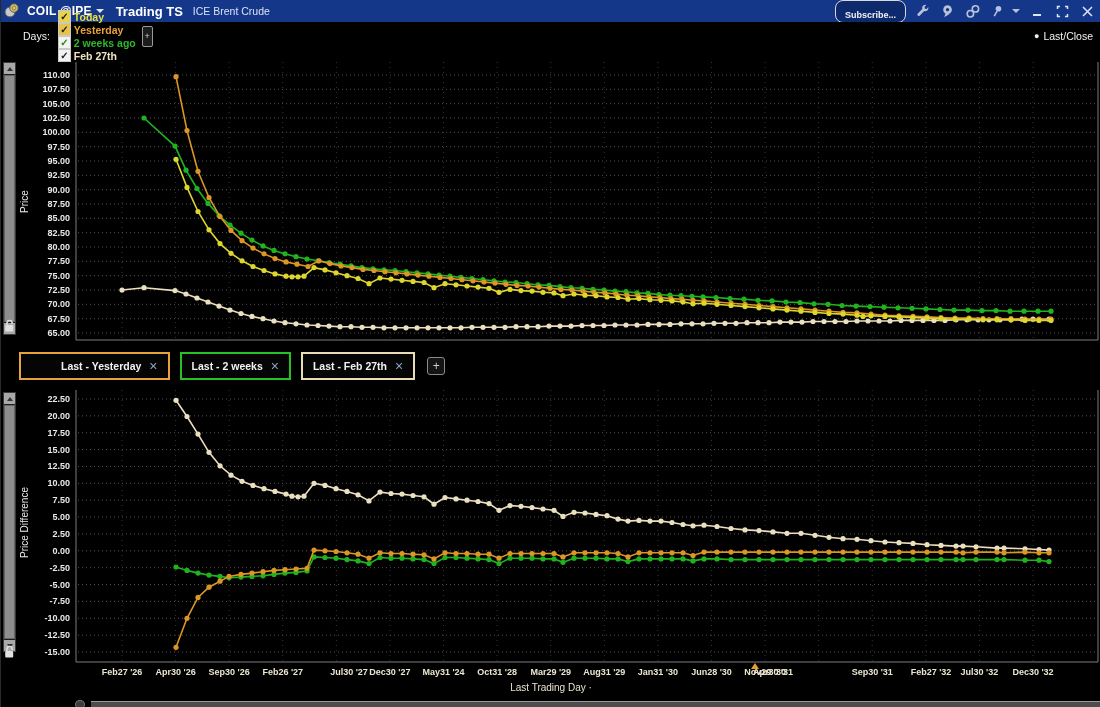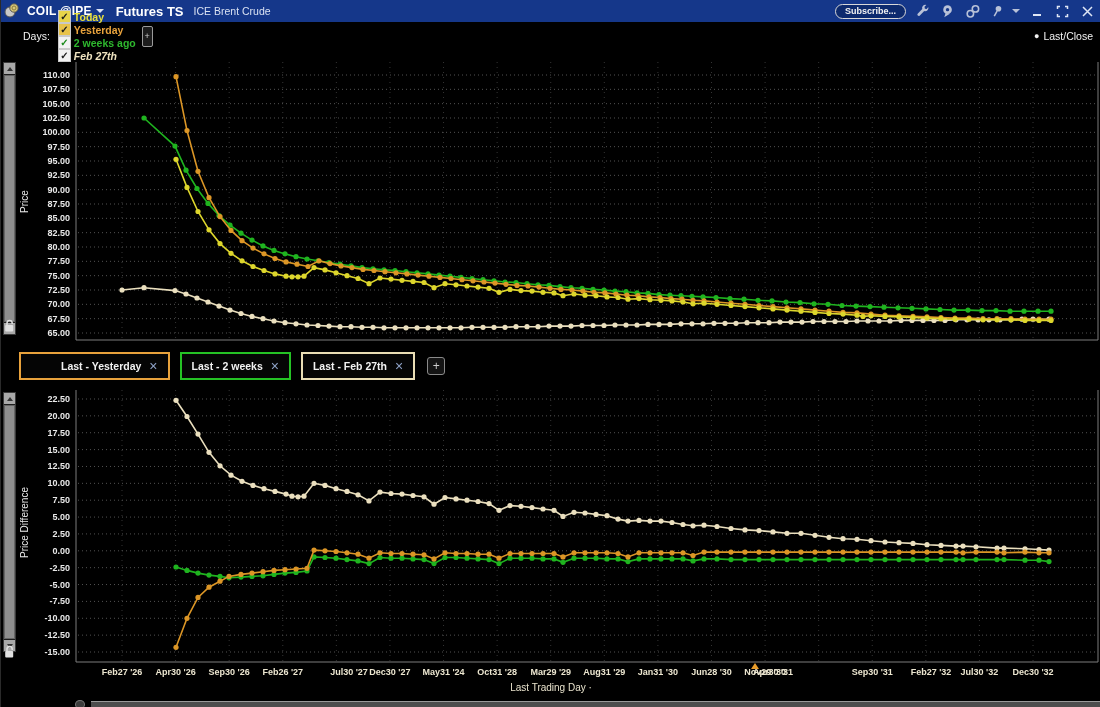--- a/index.html
+++ b/index.html
@@ -9,21 +9,21 @@
   #titlebar{position:absolute;left:0;top:0;width:1100px;height:22px;background:#15378a;
             display:flex;align-items:center;color:#fff;}
   #app-icon{width:16px;height:16px;margin-left:3px;}
   .tb-symbol{font-size:12px;font-weight:bold;margin-left:7px;letter-spacing:.2px;}
   .caret-down{display:inline-block;width:0;height:0;border-left:4px solid transparent;
               border-right:4px solid transparent;border-top:4px solid #dfe6f5;margin-left:4px;}
   .tb-title{font-size:13px;font-weight:bold;margin-left:12px;}
   .tb-instr{font-size:10.5px;color:#d9e1f2;margin-left:10px;text-align:right;}
   #tb-right{margin-left:auto;display:flex;align-items:center;gap:9px;padding-right:6px;}
   #subscribe-btn{font-size:9px;font-weight:bold;color:#f2f2f2;background:#0d2a6e;
-                 border:1px solid #d8d8d8;border-radius:8px;padding:1px 9px 2px;cursor:default;}
+                 border:1px solid #d8d8d8;border-radius:8px;padding:9px 9px 2px;cursor:default;}
   .tb-icon{width:16px;height:15px;display:inline-block;}
   .winctl{width:16px;height:14px;display:flex;align-items:center;justify-content:center;}
   
   #daysbar{position:absolute;left:0;top:22px;width:1100px;height:28px;background:#000;
            display:flex;align-items:center;color:#eee;font-size:10.5px;}
   #days-label{margin-left:22px;color:#f0f0f0;}
   .day-item{display:flex;align-items:center;margin-left:8px;gap:3px;}
   .chk{width:11px;height:11px;border:1px solid #c9c9c9;display:flex;align-items:center;
        justify-content:center;font-size:10px;line-height:10px;font-weight:bold;}
   .day-label{font-weight:bold;font-size:10.5px;}
@@ -73,21 +73,21 @@
 <div id="app">
 
   <div id="titlebar">
     <svg id="app-icon" viewBox="0 0 16 16">
       <circle cx="6" cy="9" r="5" fill="#c9c9c9" stroke="#555"></circle>
       <circle cx="10" cy="5" r="4.2" fill="#d8c878" stroke="#555"></circle>
       <circle cx="10" cy="5" r="2" fill="none" stroke="#8a7a40"></circle>
     </svg>
     <span class="tb-symbol">COIL @IPE</span>
     <span class="caret-down"></span>
-    <span class="tb-title">Futures TS</span>
+    <span class="tb-title">Trading TS</span>
     <span class="tb-instr">ICE Brent Crude</span>
     <div id="tb-right">
       <span id="subscribe-btn">Subscribe...</span>
       <svg class="tb-icon" viewBox="0 0 16 16">
         <path d="M13.6 3.2 a3.4 3.4 0 0 1 -4.3 4.3 L4.4 12.4 a1.5 1.5 0 0 1 -2.1 -2.1 L7.2 5.4 a3.4 3.4 0 0 1 4.3 -4.3 L9.6 3 l0.4 2 2 0.4 z" fill="#b9c2d8"></path>
       </svg>
       <svg class="tb-icon" viewBox="0 0 16 16">
         <circle cx="7.5" cy="6" r="4.6" fill="#b9c2d8"></circle>
         <path d="M5.5 9.5 L4 14 L10 10.5 z" fill="#b9c2d8"></path>
         <circle cx="7.5" cy="6" r="1.8" fill="#15378a"></circle>
@@ -131,21 +131,21 @@
         <span class="day-item">
           <span class="chk" style="background: rgb(232, 195, 74); color: rgb(26, 26, 26);">✓</span>
           <span class="day-label" style="color: rgb(232, 162, 60);">Yesterday</span>
         </span>
         <span class="day-item">
           <span class="chk" style="background: rgb(242, 242, 242); color: rgb(26, 138, 26);">✓</span>
           <span class="day-label" style="color: rgb(46, 184, 46);">2 weeks ago</span>
         </span>
         <span class="day-item">
           <span class="chk" style="background: rgb(242, 242, 242); color: rgb(26, 26, 26);">✓</span>
-          <span class="day-label" style="color: rgb(239, 227, 192); font-style: italic;">Feb 27th</span>
+          <span class="day-label" style="color: rgb(239, 227, 192);">Feb 27th</span>
         </span>
       </span>
     <span id="add-day-btn">+</span>
     <span id="lastclose">
       <span class="bullet">●</span>
       <span>Last/Close</span>
     </span>
   </div>
 
   <div class="vscroll" id="vscroll-top" style="top:62px;height:271px;">

